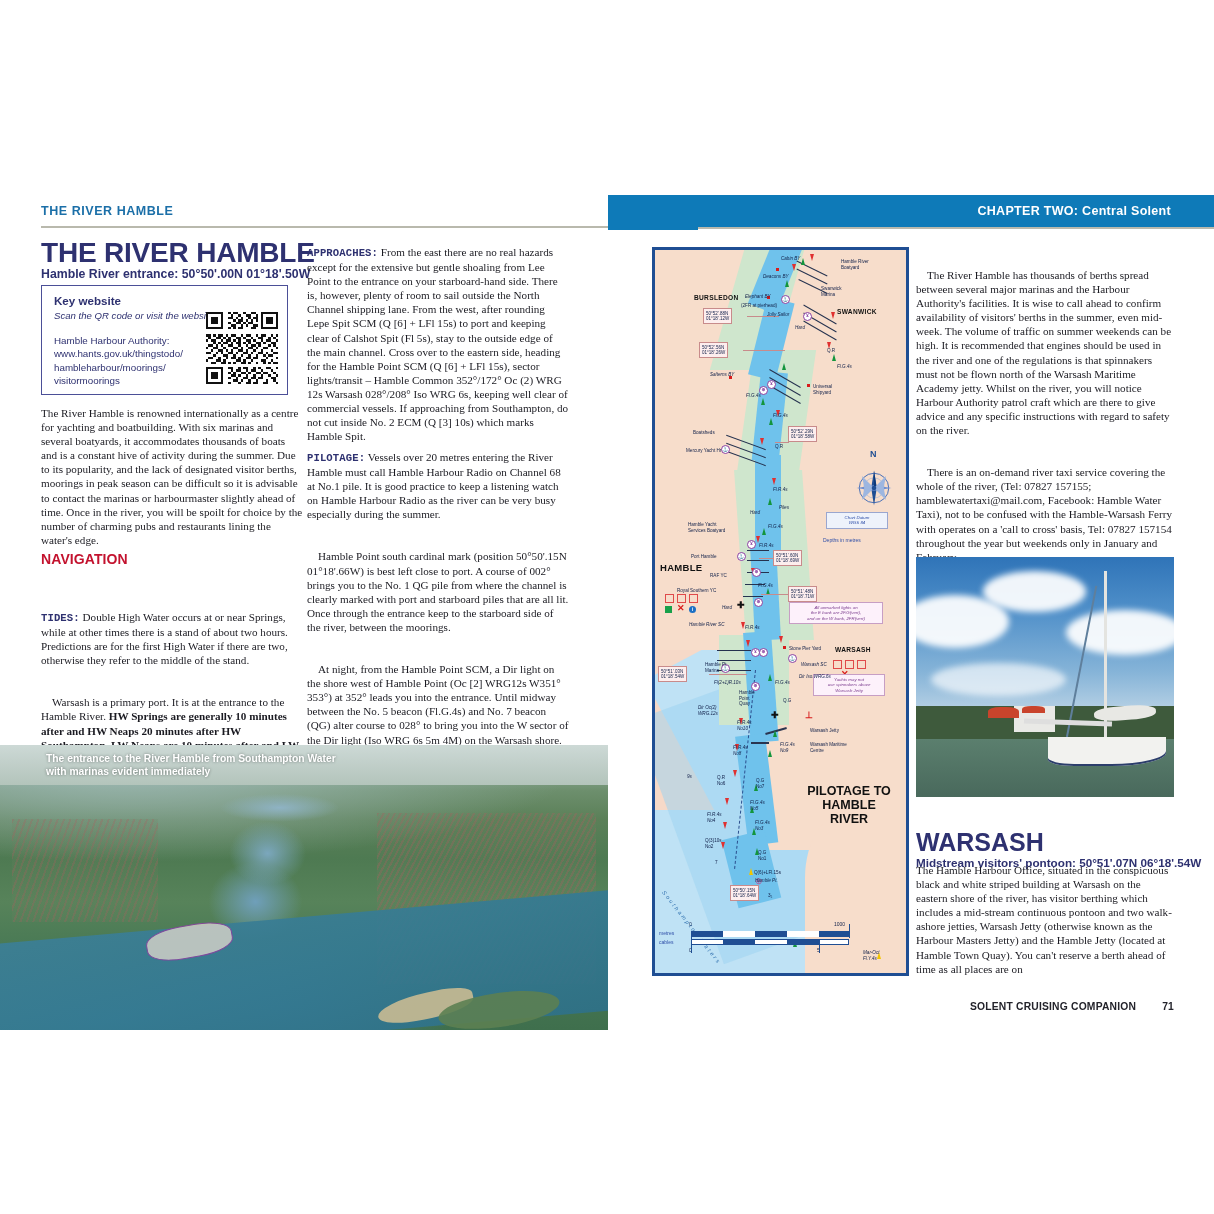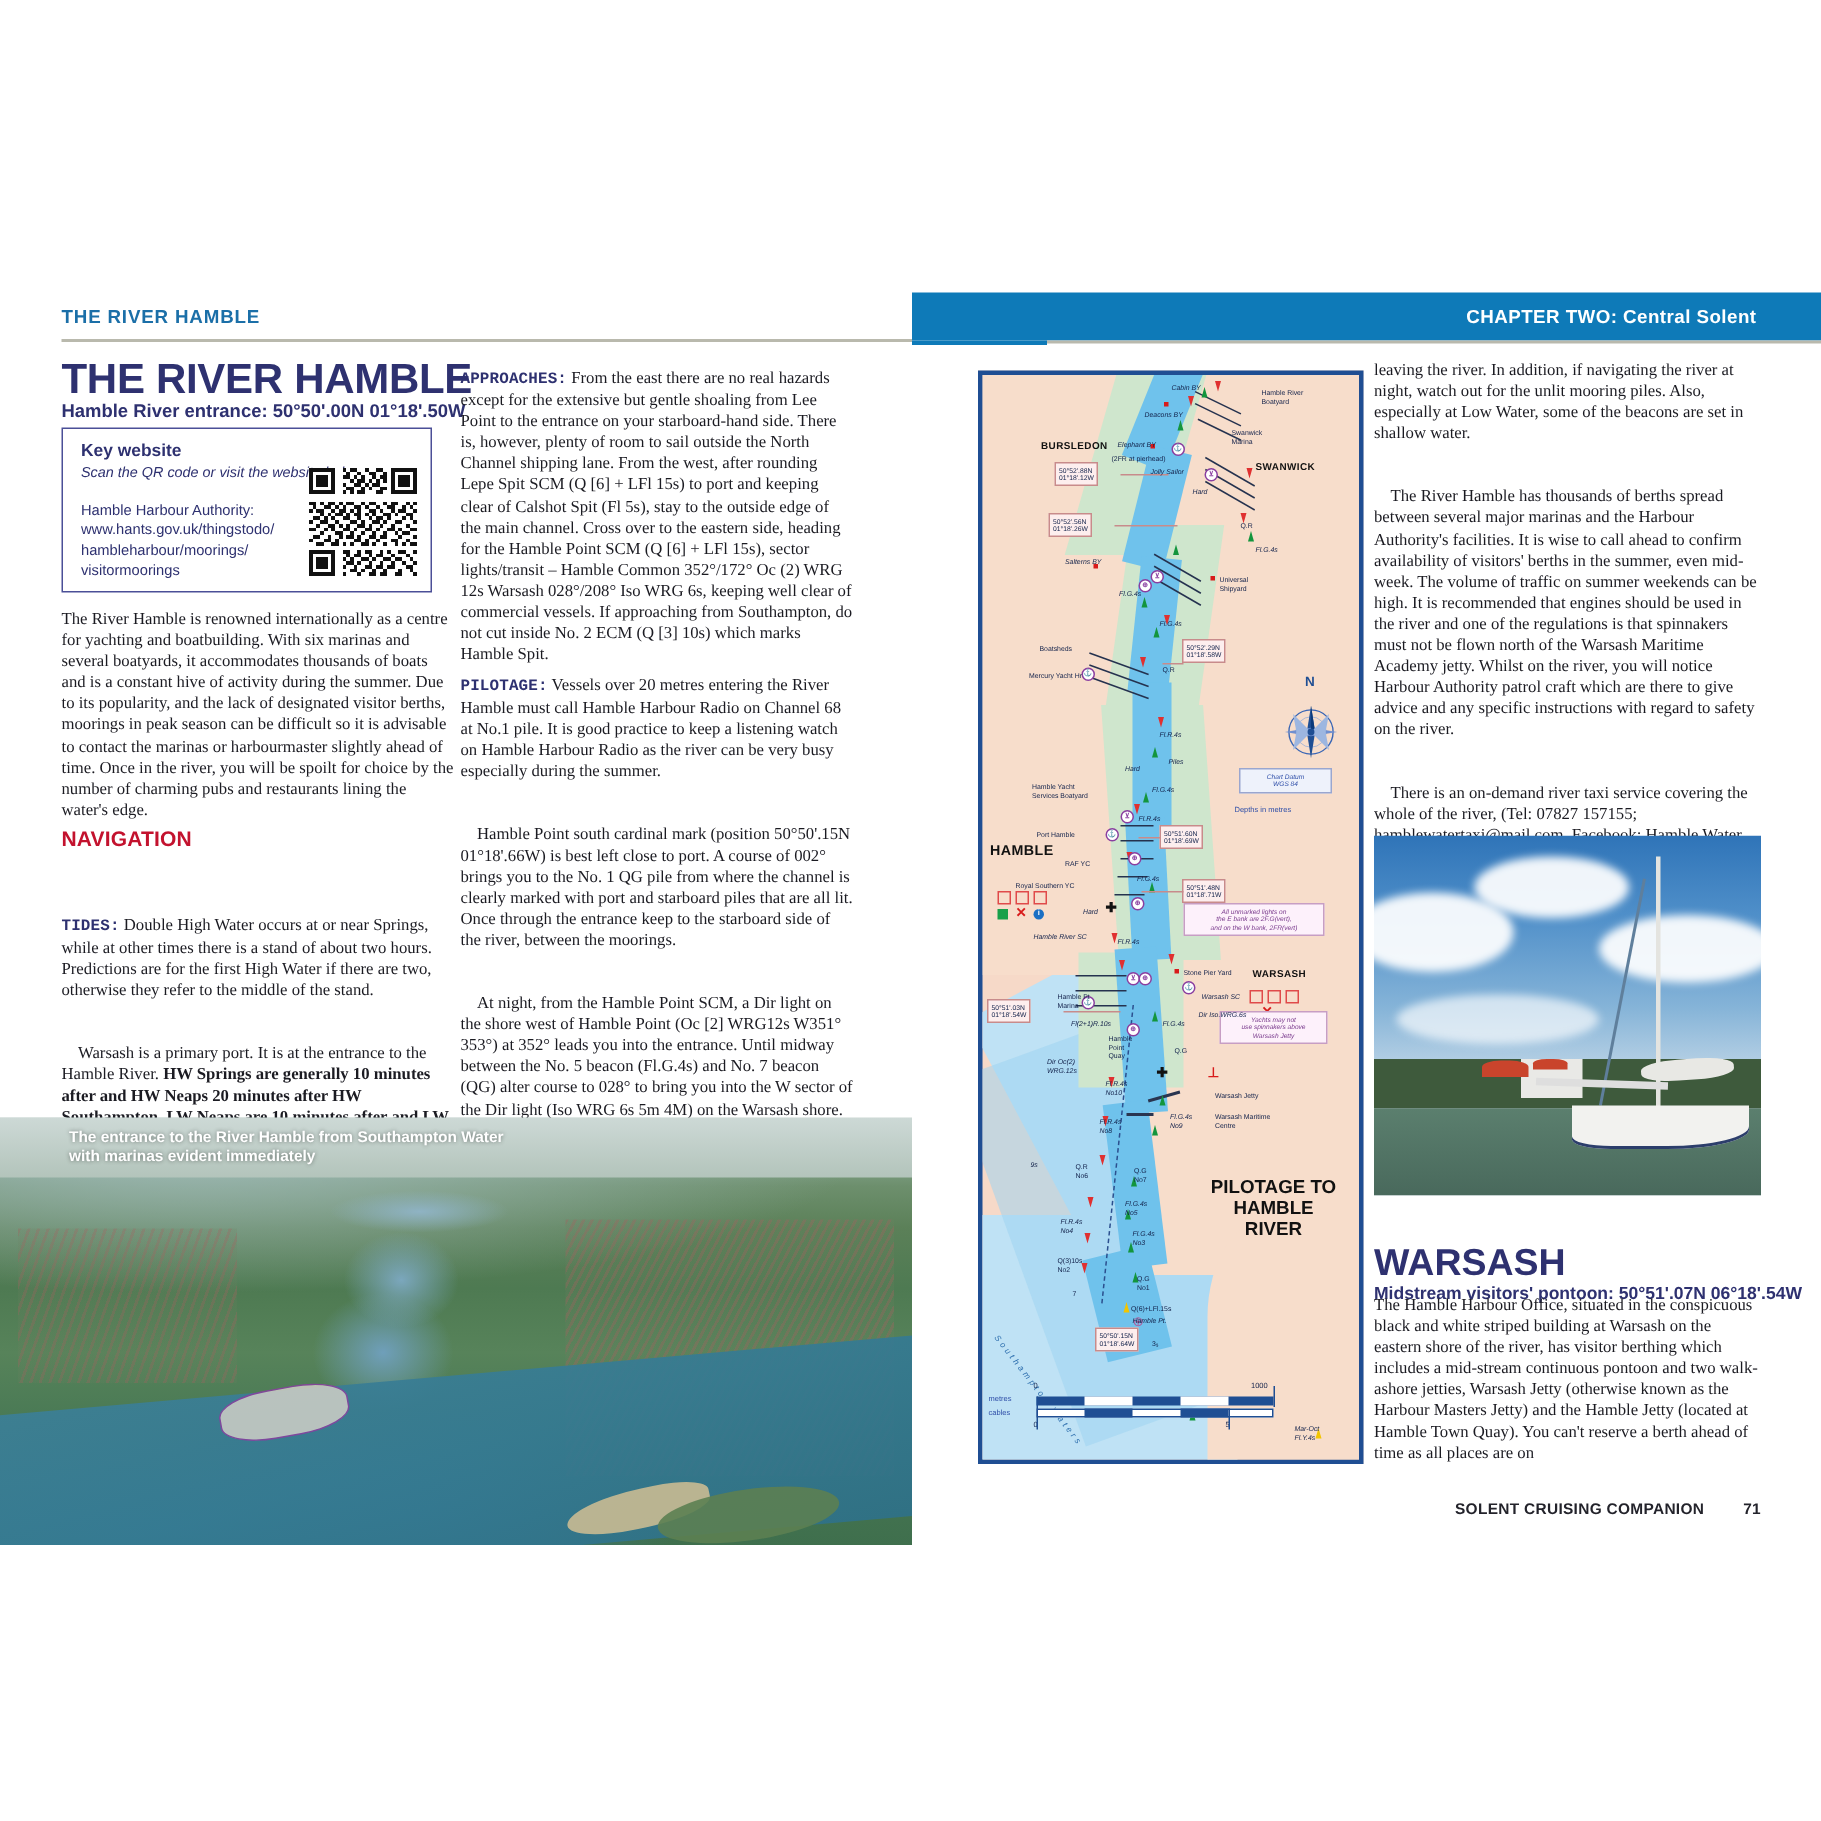--- a/index.html
+++ b/index.html
@@ -399,21 +399,20 @@
     <div class="urban"></div>
     <div class="urban2"></div>
     <div class="solent"></div>
     <div class="marina"></div>
     <div class="spit"></div>
     <div class="spit2"></div>
   </div>
   <div id="photo-caption">The entrance to the River Hamble from Southampton Water with marinas evident immediately</div>
 
   <div class="col" id="rcol">
-    <p>leaving the river. In addition, if navigating the river at night, watch out for the unlit mooring piles. Also, especially at Low Water, some of the beacons are set in shallow water.</p>
     <p class="ind">The River Hamble has thousands of berths spread between several major marinas and the Harbour Authority's facilities. It is wise to call ahead to confirm availability of visitors' berths in the summer, even mid-week. The volume of traffic on summer weekends can be high. It is recommended that engines should be used in the river and one of the regulations is that spinnakers must not be flown north of the Warsash Maritime Academy jetty. Whilst on the river, you will notice Harbour Authority patrol craft which are there to give advice and any specific instructions with regard to safety on the river.</p>
     <p class="ind">There is an on-demand river taxi service covering the whole of the river, (Tel: 07827 157155; hamblewatertaxi@mail.com, Facebook: Hamble Water Taxi), not to be confused with the Hamble-Warsash Ferry with operates on a 'call to cross' basis, Tel: 07827 157154 throughout the year but weekends only in January and February.</p>
   </div>
 
   <div id="yachtphoto">
     <div class="sky"></div>
     <div class="cloud" style="left:-6%;top:16%;width:42%;height:22%;"></div>
     <div class="cloud" style="left:26%;top:6%;width:40%;height:17%;"></div>
     <div class="cloud" style="left:58%;top:22%;width:46%;height:19%;"></div>
     <div class="cloud" style="left:6%;top:44%;width:52%;height:14%;opacity:.7;"></div>

